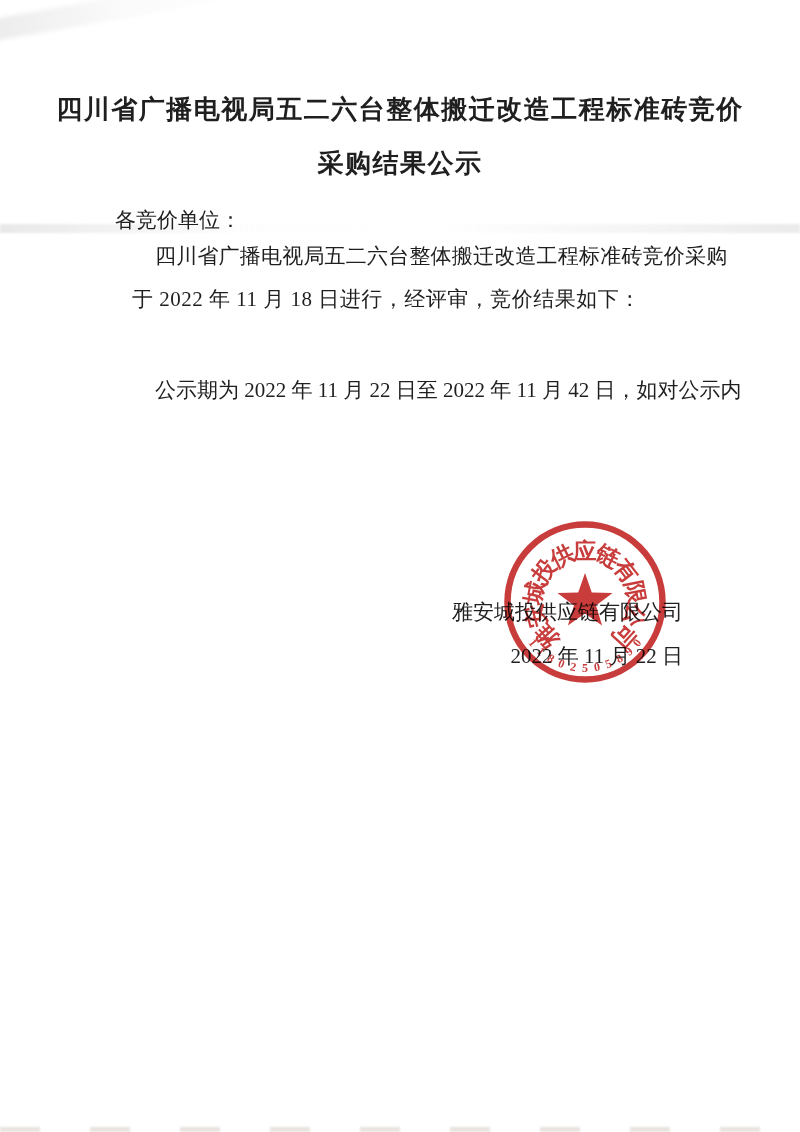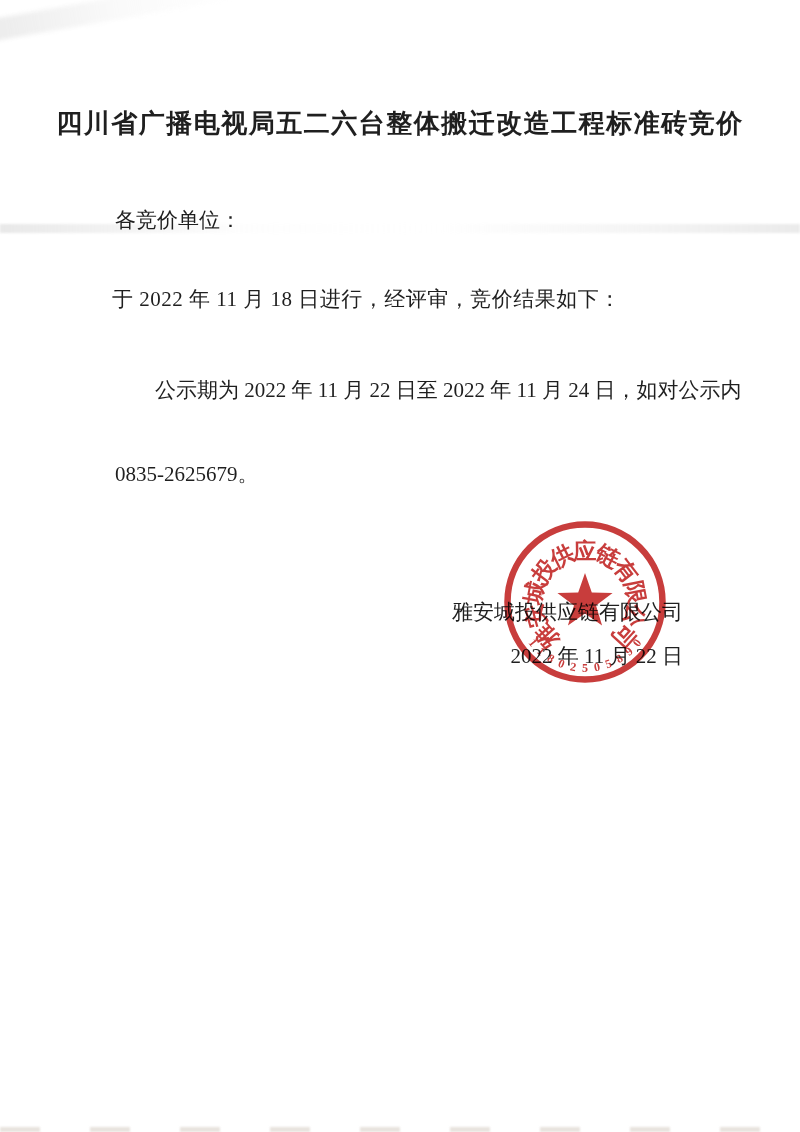--- a/index.html
+++ b/index.html
@@ -7,21 +7,21 @@
     position:relative;
     width:800px;height:1132px;
     background:#ffffff;
     overflow:hidden;
     font-family:"Liberation Serif","DejaVu Serif",serif;
     color:#1f1f1f;
   }
   .line{position:absolute;white-space:nowrap;font-size:21px;line-height:1.25;}
   .title-line{
     position:absolute;left:0;width:100%;text-align:center;
-    font-weight:bold;font-size:26px;letter-spacing:1.5px;white-space:nowrap;margin-top:14px;
+    font-weight:bold;font-size:26px;letter-spacing:1.5px;white-space:nowrap;
   }
   .bold{font-weight:bold;}
   .sig{position:absolute;right:117px;text-align:right;font-size:21px;white-space:nowrap;}
   
   .artifact{position:absolute;pointer-events:none;}
   .artifact-diag{
     top:2px;left:-60px;width:300px;height:22px;
     background:linear-gradient(90deg,rgba(210,210,210,.55),rgba(235,235,235,.25) 60%,rgba(255,255,255,0));
     transform:rotate(-10deg);
     filter:blur(2px);
@@ -46,31 +46,32 @@
 </head>
 <body>
 
 <div class="page">
 
   <div class="artifact artifact-diag"></div>
   <div class="artifact artifact-band"></div>
   <div class="artifact artifact-bottom"></div>
 
   <div class="title-line" style="top:92px;">四川省广播电视局五二六台整体搬迁改造工程标准砖竞价</div>
+  <div class="title-line" style="top:146px;">采购结果公示</div>
 
   <div class="line" style="left:115px;top:207px;">各竞价单位：</div>
 
+  <div class="line" style="left:155px;top:243px;letter-spacing:0.2px;">四川省广播电视局五二六台整体搬迁改造工程标准砖竞价采购</div>
 
-  <div class="line" style="left:112px;top:286px;letter-spacing:0.5px;">于 2022 年 11 月 18 日进行，经评审，竞价结果如下：</div>
+  <div class="line" style="left:132px;top:286px;letter-spacing:0.5px;">于 2022 年 11 月 18 日进行，经评审，竞价结果如下：</div>
 
 
-  <div class="line" style="left:155px;top:377px;">公示期为 2022 年 11 月 22 日至 2022 年 11 月 24 日，如对公示内</div>
+  <div class="line" style="left:155px;top:377px;">公示期为 2022 年 11 月 22 日至 2022 年 11 月 42 日，如对公示内</div>
 
 
-  <div class="line" style="left:115px;top:461px;">0835-2625679。</div>
 
   <div class="sig" style="top:598px;">雅安城投供应链有限公司</div>
   <div class="sig" style="top:642px;">2022 年 11 月 22 日</div>
 
   <svg class="seal" viewBox="0 0 200 200">
     <circle id="seal-ring" cx="100" cy="100" r="77.5" fill="none" stroke-width="6.5" stroke="#c22726"></circle>
     <polygon id="seal-star" points="100,71 106.8,90.6 127.6,91 111,103.6 117.1,123.5 100,111.6 82.9,123.5 89,103.6 72.4,91 93.2,90.6" fill="#c22726"></polygon>
     <g id="seal-arc-chars" font-size="23" font-weight="bold" fill="#c22726">
         <text x="100" y="49" text-anchor="middle" dominant-baseline="central" transform="rotate(-132 100 100)">雅</text>
         <text x="100" y="49" text-anchor="middle" dominant-baseline="central" transform="rotate(-105.6 100 100)">安</text>

